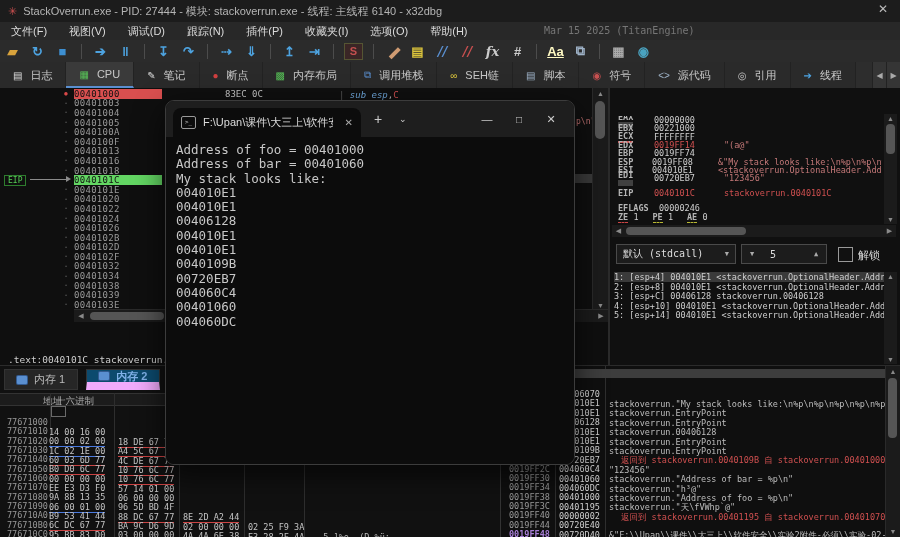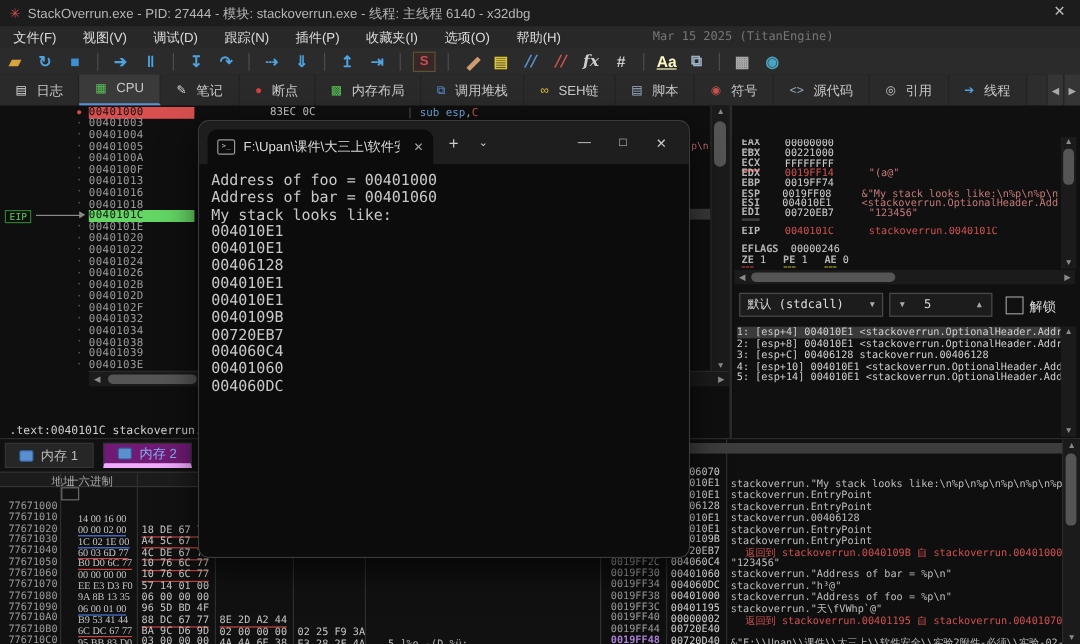--- a/index.html
+++ b/index.html
@@ -33,42 +33,42 @@
   .drows{position:absolute;left:0;top:1px;width:100%;height:222px;overflow:hidden;}
   .drow{display:flex;align-items:center;height:9.6px;font-size:9px;}
   .djump{width:58px;}
   .ddot{width:16px;text-align:center;color:#4f4f4f;font-size:6px;line-height:9px;}
   .ddot.bp{color:#d84848;font-size:8px;}
   .daddr{width:88px;color:#9a9a9a;font-family:"DejaVu Sans Mono",monospace;letter-spacing:.3px;}
   .daddr.hlr{background:#d94f4f;color:#111;}
   .daddr.hlg{background:#63d663;color:#111;}
   .dbytes{padding-left:63px;width:112px;color:#c4c4c4;font-family:"DejaVu Sans Mono",monospace;}
   .instrov{position:absolute;left:339px;top:2px;font-size:9px;font-family:"DejaVu Sans Mono",monospace;white-space:pre;}
-  .ipipe{color:#5a5a5a;} .imn{color:#6fa8dc;} .isep{color:#bbb;} .iimm{color:#d05050;}
+  .ipipe{color:#5a5a5a;} .imn{color:#6fa8dc;font-style:italic;} .isep{color:#bbb;} .iimm{color:#d05050;}
   .eipbox{position:absolute;left:4px;top:87px;border:1px solid #2e7d2e;color:#55d055;font-size:8px;padding:0 3px;font-family:"DejaVu Sans Mono",monospace;background:#0f0f0f;z-index:2;}
   .eipline{position:absolute;left:30px;top:91px;width:38px;height:1px;background:#8a8a8a;}
   .eiphead{position:absolute;left:66px;top:88px;width:0;height:0;border-left:5px solid #8a8a8a;border-top:3.5px solid transparent;border-bottom:3.5px solid transparent;}
   .fragsel{position:absolute;left:575px;top:86px;width:17px;height:9px;background:#3a3a3a;}
   .fragtxt{position:absolute;left:576px;top:29px;font-size:8px;color:#c07070;font-family:"DejaVu Sans Mono",monospace;}
   .vscroll{position:absolute;left:592px;top:0;width:15px;height:233px;background:#1b1b1b;border-left:1px solid #2a2a2a;}
   .vthumb{position:absolute;left:2px;top:13px;width:10px;height:38px;background:#555;border-radius:5px;}
   .sarr{position:absolute;width:100%;text-align:center;color:#8a8a8a;font-size:7px;}
   .hscroll{position:absolute;left:74px;top:221px;width:534px;height:12px;background:#1b1b1b;border-top:1px solid #2a2a2a;}
   .hthumb{position:absolute;left:16px;top:2px;width:74px;height:8px;background:#555;border-radius:4px;}
   .dstatus{position:absolute;left:8px;top:266px;font-size:9.5px;color:#cfcfcf;font-family:"DejaVu Sans Mono",monospace;white-space:nowrap;}
   .vsep-main{position:absolute;left:608px;top:88px;width:2px;height:277px;background:#2b2b2b;}
 
   
   .rpanel{position:absolute;left:610px;top:88px;width:290px;height:277px;background:#101010;}
   .fpubtn{position:absolute;left:6px;top:4px;width:268px;height:17px;background:#2a2a2a;border:1px solid #555;color:#ccc;font-size:10px;display:flex;align-items:center;justify-content:center;}
   .regs{position:absolute;left:8px;top:28px;width:264px;height:106px;overflow:hidden;font-family:"DejaVu Sans Mono",monospace;font-size:8.5px;}
   .rrow{display:flex;height:8.3px;align-items:center;white-space:nowrap;}
   .rname{width:36px;color:#b5b5b5;font-weight:bold;}
   .rname span{display:inline-block;}
-  .ug{border-bottom:2px solid #404040;} .ur{border-bottom:2px solid #c44;}
+  .ug{border-bottom:6px solid #404040;} .ur{border-bottom:2px solid #c44;}
   .rval{width:70px;color:#cfcfcf;}
   .rval.red{color:#d05050;}
   .rcmt{color:#c47878;overflow:hidden;}
   .eiprow{position:absolute;left:8px;top:101px;}
   .eflrow{position:absolute;left:8px;top:115px;font-family:"DejaVu Sans Mono",monospace;font-size:8.5px;color:#cfcfcf;}
   .flags{position:absolute;left:8px;top:124px;display:flex;gap:14px;font-family:"DejaVu Sans Mono",monospace;font-size:8.5px;color:#cfcfcf;}
   .fl span.fn{font-weight:bold;color:#b5b5b5;}
   .fl .fr{border-bottom:1px dashed #c44;} .fl .fy{border-bottom:1px dashed #b8b832;}
   .rvscroll{position:absolute;left:274px;top:26px;width:13px;height:110px;background:#1b1b1b;}
   .rvthumb{position:absolute;left:2px;top:10px;width:9px;height:30px;background:#555;border-radius:4px;}
@@ -83,28 +83,28 @@
   .chklbl{position:absolute;left:248px;top:160px;font-size:11px;color:#ddd;}
   .args{position:absolute;left:4px;top:184px;width:270px;height:92px;overflow:hidden;font-family:"DejaVu Sans Mono",monospace;font-size:8.5px;color:#cfcfcf;}
   .arow{height:9.5px;white-space:nowrap;overflow:hidden;}
   .arow.sel{background:#3a3a3a;}
   .avscroll{position:absolute;left:274px;top:184px;width:13px;height:92px;background:#1b1b1b;}
 
   
   .mem{position:absolute;left:0;top:365px;width:500px;height:172px;background:#111;border-top:1px solid #2b2b2b;}
   .mtabs{position:absolute;left:4px;top:3px;display:flex;gap:8px;}
   .mtab{display:flex;align-items:center;gap:7px;font-size:11px;color:#bbb;background:#262626;padding:0 12px;height:21px;border:1px solid #333;box-sizing:border-box;}
-  .mtab.active{background:#701a75;color:#7fb0e8;border-bottom:4px solid #f0abfc;}
+  .mtab.active{background:#0c4a6e;color:#7fb0e8;border-bottom:8px solid #f0abfc;font-weight:bold;}
   .mtico{width:10px;height:8px;background:#5a8fd0;border-radius:1px;box-shadow:0 0 0 1px #335a8f;}
   .mhdr{position:absolute;left:0;top:27px;width:100%;height:13px;background:#1c1c1c;border-top:1px solid #333;border-bottom:1px solid #333;font-size:9.5px;color:#aaa;box-sizing:border-box;}
   .mhdr span{position:absolute;top:1px;}
   .mrows{position:absolute;left:0;top:41px;width:100%;height:131px;overflow:hidden;font-family:"DejaVu Sans Mono",monospace;font-size:8.5px;}
   .mrow{position:relative;height:9.35px;white-space:pre;color:#c4c4c4;}
   .maddr{position:absolute;left:7px;color:#9a9a9a;}
-  .mg{position:absolute;} .mg0{left:65px;font-family:Liberation Serif, serif;} .mg1{left:118px;} .mg2{left:183px;} .mg3{left:248px;}
+  .mg{position:absolute;} .mg0{left:49px;} .mg1{left:118px;} .mg2{left:183px;} .mg3{left:248px;}
   .mg.red{border-bottom:1px solid #c44;} .mg.blue{border-bottom:1px solid #4a7ae0;}
   .masc{position:absolute;left:308px;color:#b8b8b8;}
   .mline{position:absolute;top:27px;bottom:0;width:1px;background:#2e2e2e;}
   .bytecursor{position:absolute;left:52px;top:41px;width:13px;height:9px;outline:1px solid #6a6a6a;}
 
   
   .stack{position:absolute;left:500px;top:365px;width:400px;height:172px;background:#0f0f0f;border-top:1px solid #2b2b2b;border-left:1px solid #333;box-sizing:border-box;}
   .strows{position:absolute;left:0;top:3px;width:386px;height:169px;overflow:hidden;font-family:"DejaVu Sans Mono",monospace;font-size:8.5px;}
   .strow{position:relative;height:9.4px;white-space:pre;color:#c0c0c0;}
   .strow.sel{background:#3d3d3d;}

